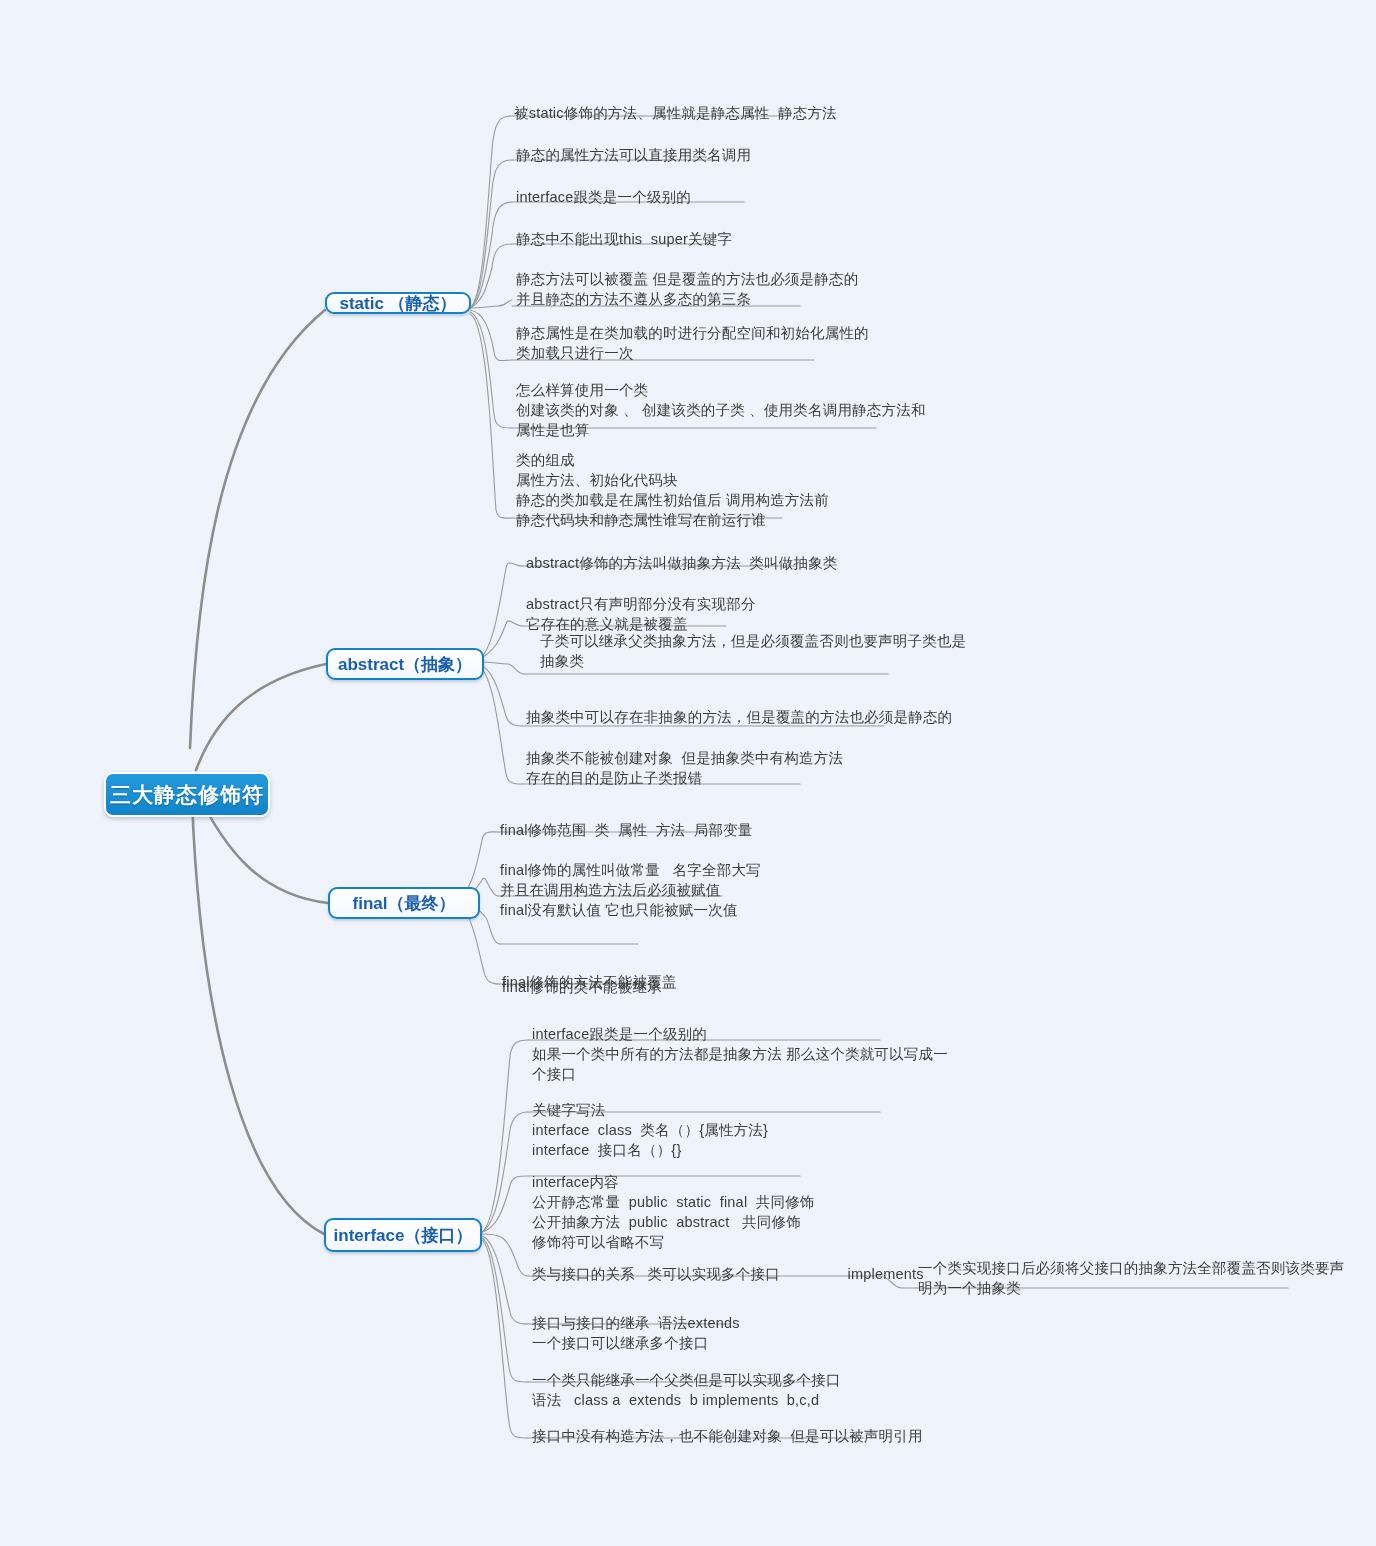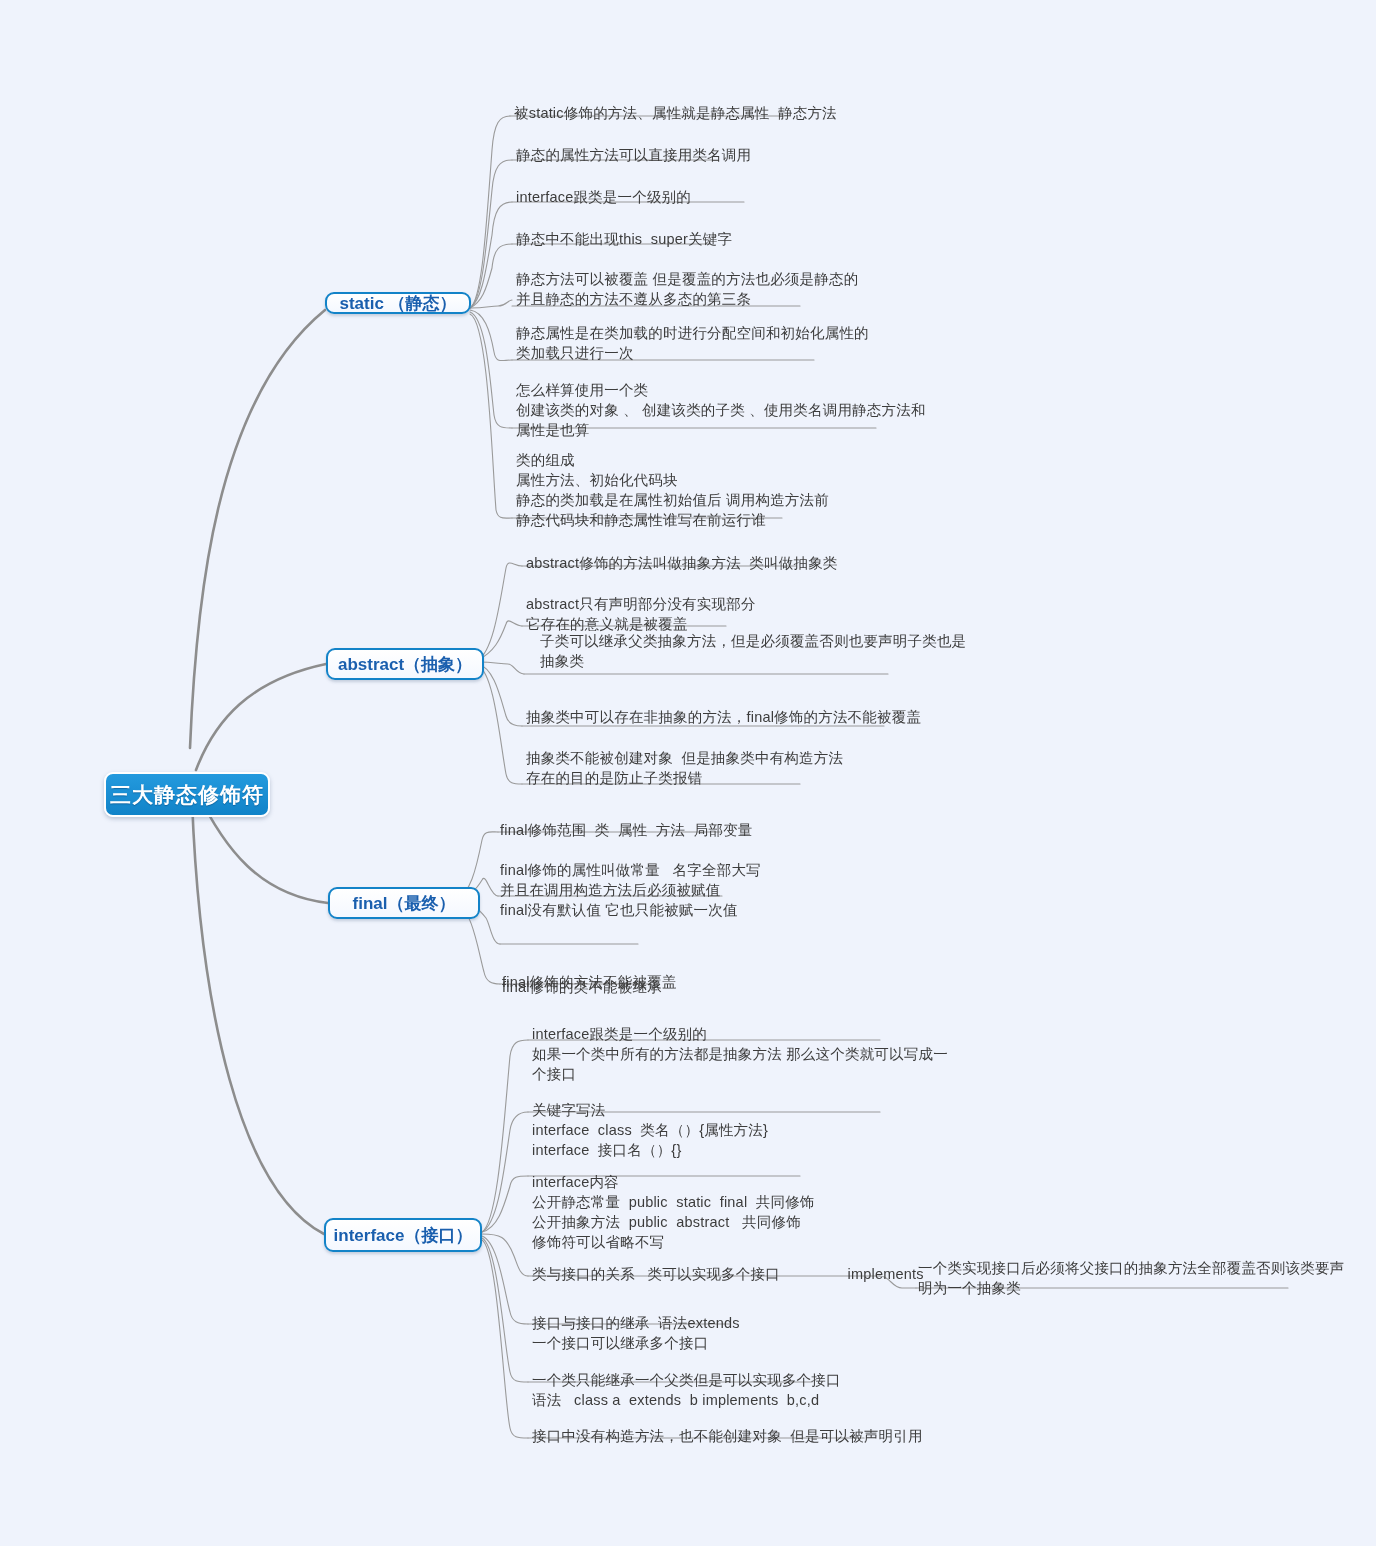--- a/index.html
+++ b/index.html
@@ -170,21 +170,21 @@
   <div class="leaf" style="left:516px;top:450px;">类的组成
 属性方法、初始化代码块
 静态的类加载是在属性初始值后 调用构造方法前
 静态代码块和静态属性谁写在前运行谁</div>
 
   <div class="leaf" style="left:526px;top:553px;">abstract修饰的方法叫做抽象方法  类叫做抽象类</div>
   <div class="leaf" style="left:526px;top:594px;">abstract只有声明部分没有实现部分
 它存在的意义就是被覆盖</div>
   <div class="leaf" style="left:528px;top:631px;margin-left:12px;">子类可以继承父类抽象方法，但是必须覆盖否则也要声明子类也是
 抽象类</div>
-  <div class="leaf" style="left:526px;top:707px;">抽象类中可以存在非抽象的方法，final修饰的方法不能被覆盖</div>
+  <div class="leaf" style="left:526px;top:707px;">抽象类中可以存在非抽象的方法，但是覆盖的方法也必须是静态的</div>
   <div class="leaf" style="left:526px;top:748px;">抽象类不能被创建对象  但是抽象类中有构造方法
 存在的目的是防止子类报错</div>
 
   <div class="leaf" style="left:500px;top:820px;">final修饰范围  类  属性  方法  局部变量</div>
   <div class="leaf" style="left:500px;top:860px;">final修饰的属性叫做常量   名字全部大写
 并且在调用构造方法后必须被赋值
 final没有默认值 它也只能被赋一次值</div>
   <div class="leaf" style="left:502px;top:977px;">final修饰的类不能被继承</div>
   <div class="leaf" style="left:502px;top:972px;">final修饰的方法不能被覆盖</div>
 

